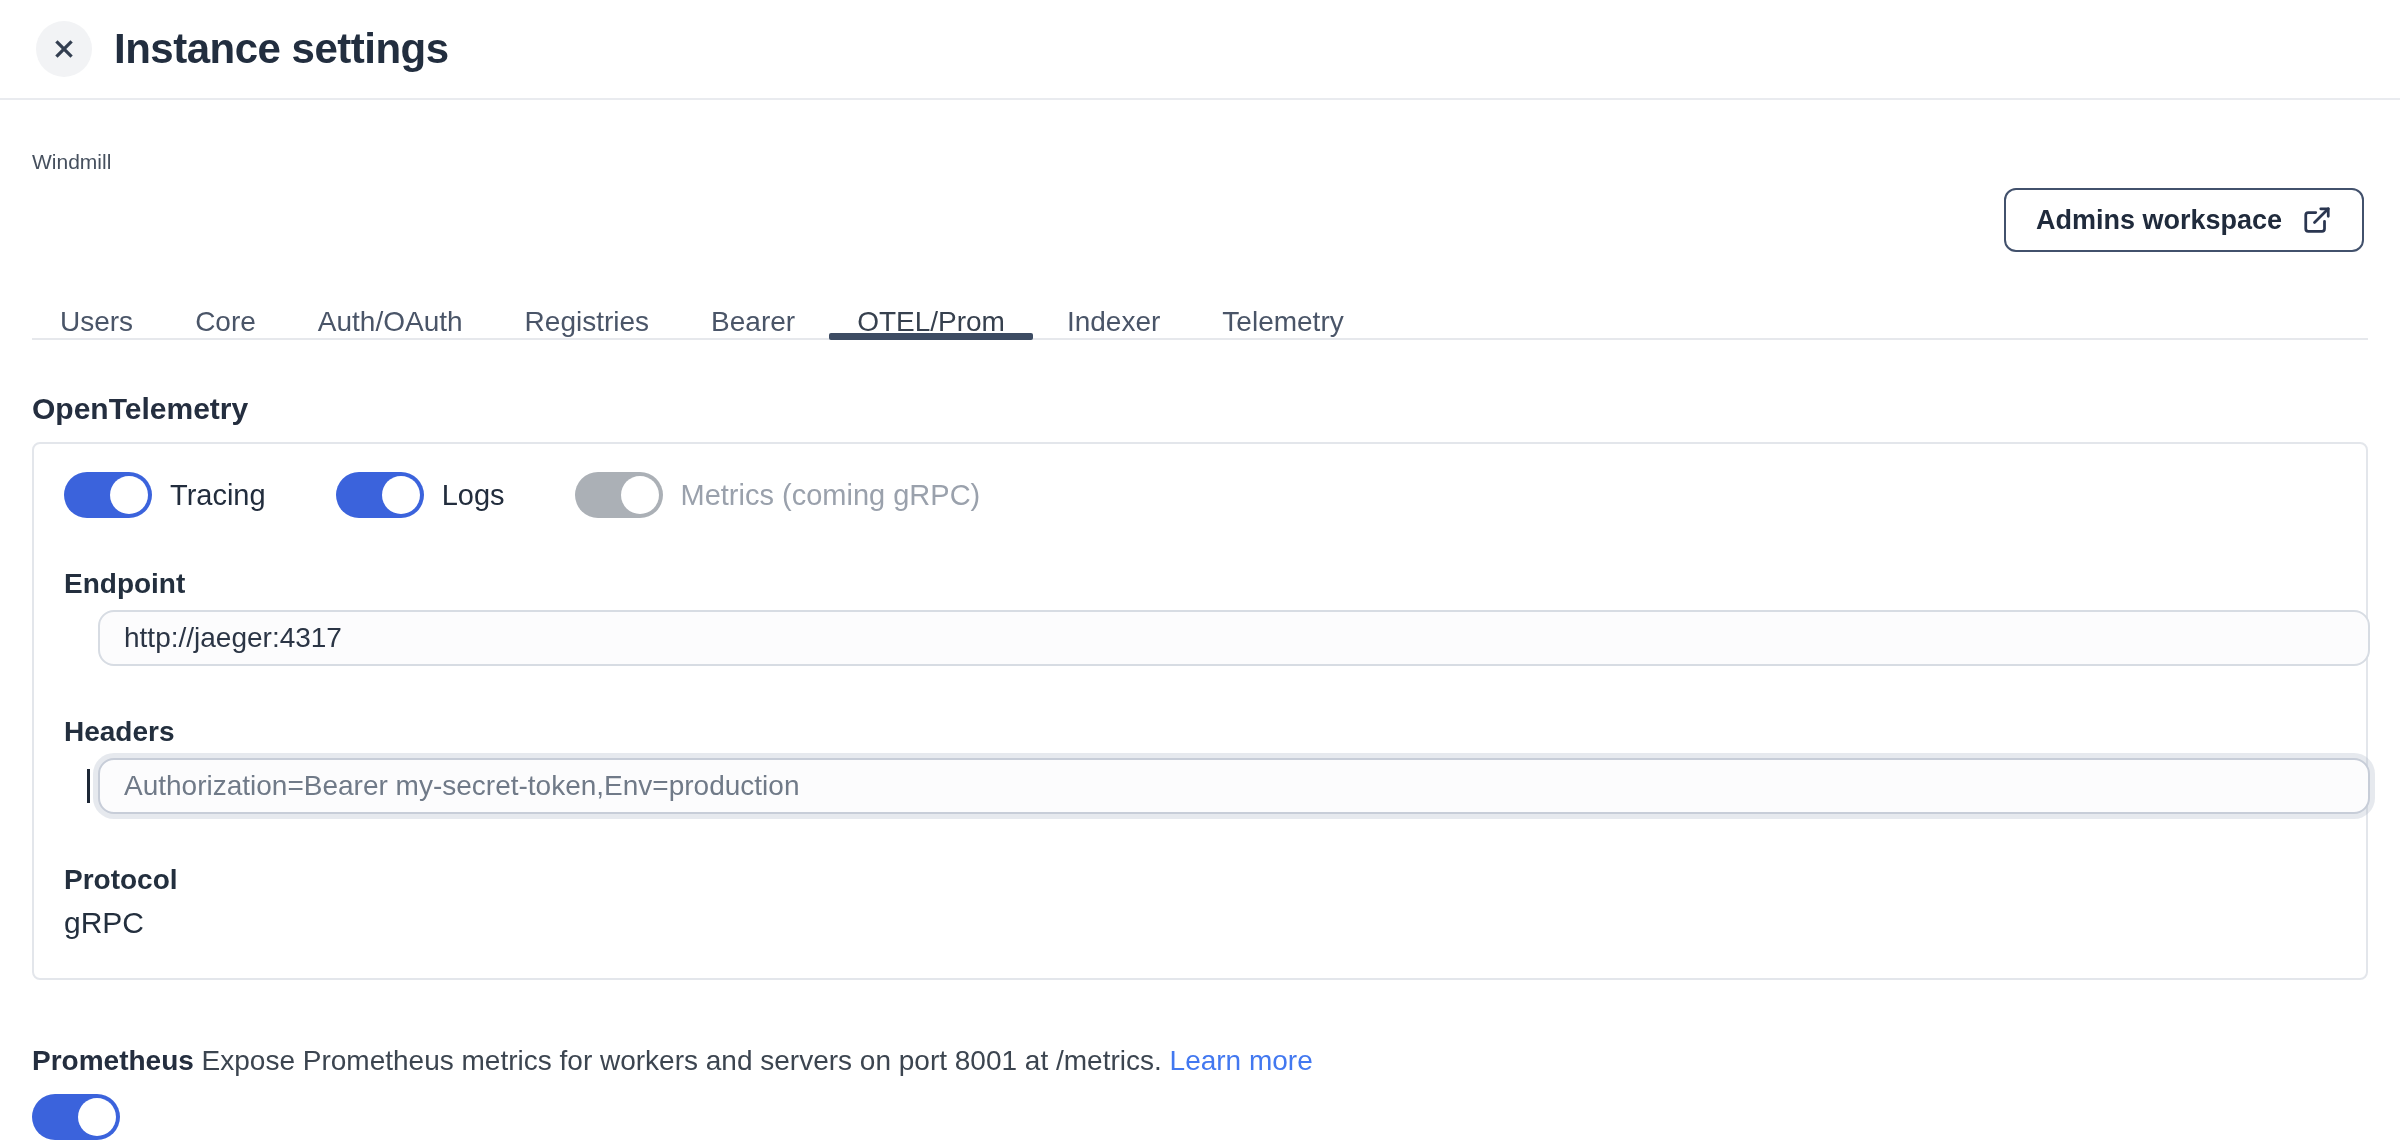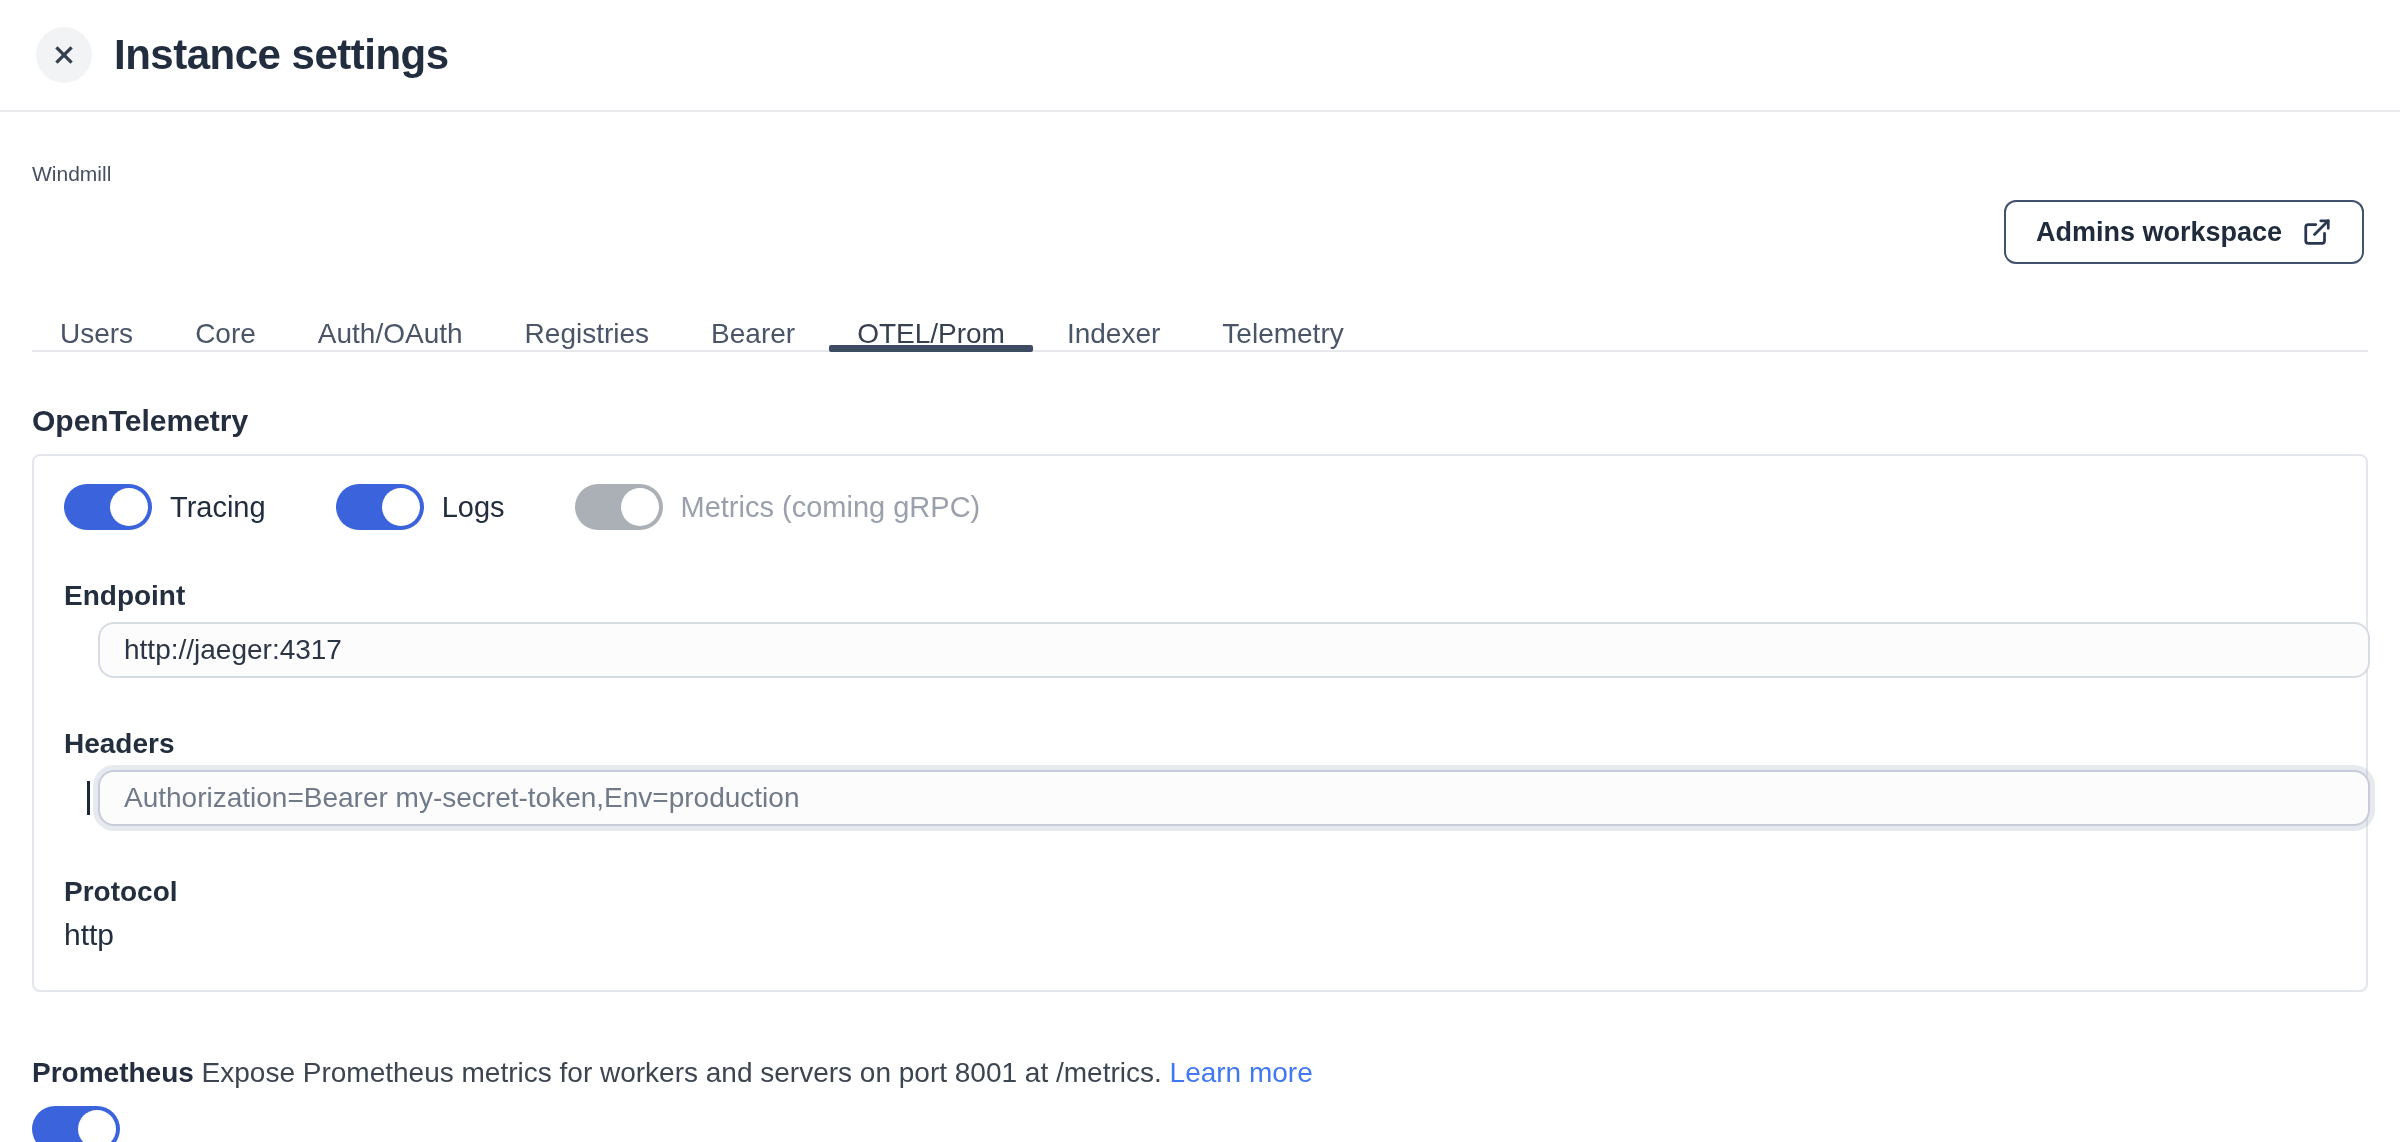--- a/index.html
+++ b/index.html
@@ -1,20 +1,20 @@
 <!DOCTYPE html>
 <html><head>
 <meta charset="utf-8">
 <style>
   * { margin:0; padding:0; box-sizing:border-box; }
   html,body { width:2400px; height:1142px; background:#ffffff; overflow:hidden;
               font-family:"Liberation Sans", sans-serif; -webkit-font-smoothing:antialiased; }
 
   
-  .drawer-header { height:112px; display:flex; align-items:center; padding:18px 36px;
+  .drawer-header { height:100px; display:flex; align-items:center; padding:18px 36px;
                    border-bottom:2px solid #e9ebef; }
   .close-btn { width:56px; height:56px; border-radius:50%; background:#f2f3f5;
                display:flex; align-items:center; justify-content:center; border:none; cursor:pointer; }
   .close-btn svg { width:26px; height:26px; stroke:#333e50; stroke-width:3; }
   .drawer-title { margin-left:22px; font-size:42px; font-weight:700; color:#222e3f; letter-spacing:-0.5px; }
 
   
   .main { padding:0 32px; }
   .app-info { margin-top:46px; font-size:21px; line-height:32px; color:#46505e; }
   .btn-row { display:flex; justify-content:flex-end; margin-top:10px; padding-right:4px; }
@@ -137,21 +137,21 @@
       <input class="text-input" type="text" value="http://jaeger:4317" style="">
     </div>
 
     <div class="field-label">Headers</div>
     <div class="input-wrap">
       <input class="text-input focused" type="text" placeholder="Authorization=Bearer my-secret-token,Env=production" style="">
       <div class="caret"></div>
     </div>
 
     <div class="field-label">Protocol</div>
-    <div class="protocol-value">http</div>
+    <div class="protocol-value">gRPC</div>
 
   </div>
 
   <div class="prom-section">
     <div class="prom-line">
       <span class="prom-title">Prometheus</span>
       <span>Expose Prometheus metrics for workers and servers on port 8001 at /metrics.</span>
       <a class="prom-link">Learn more</a>
     </div>
     <div class="switch on prom-toggle">

